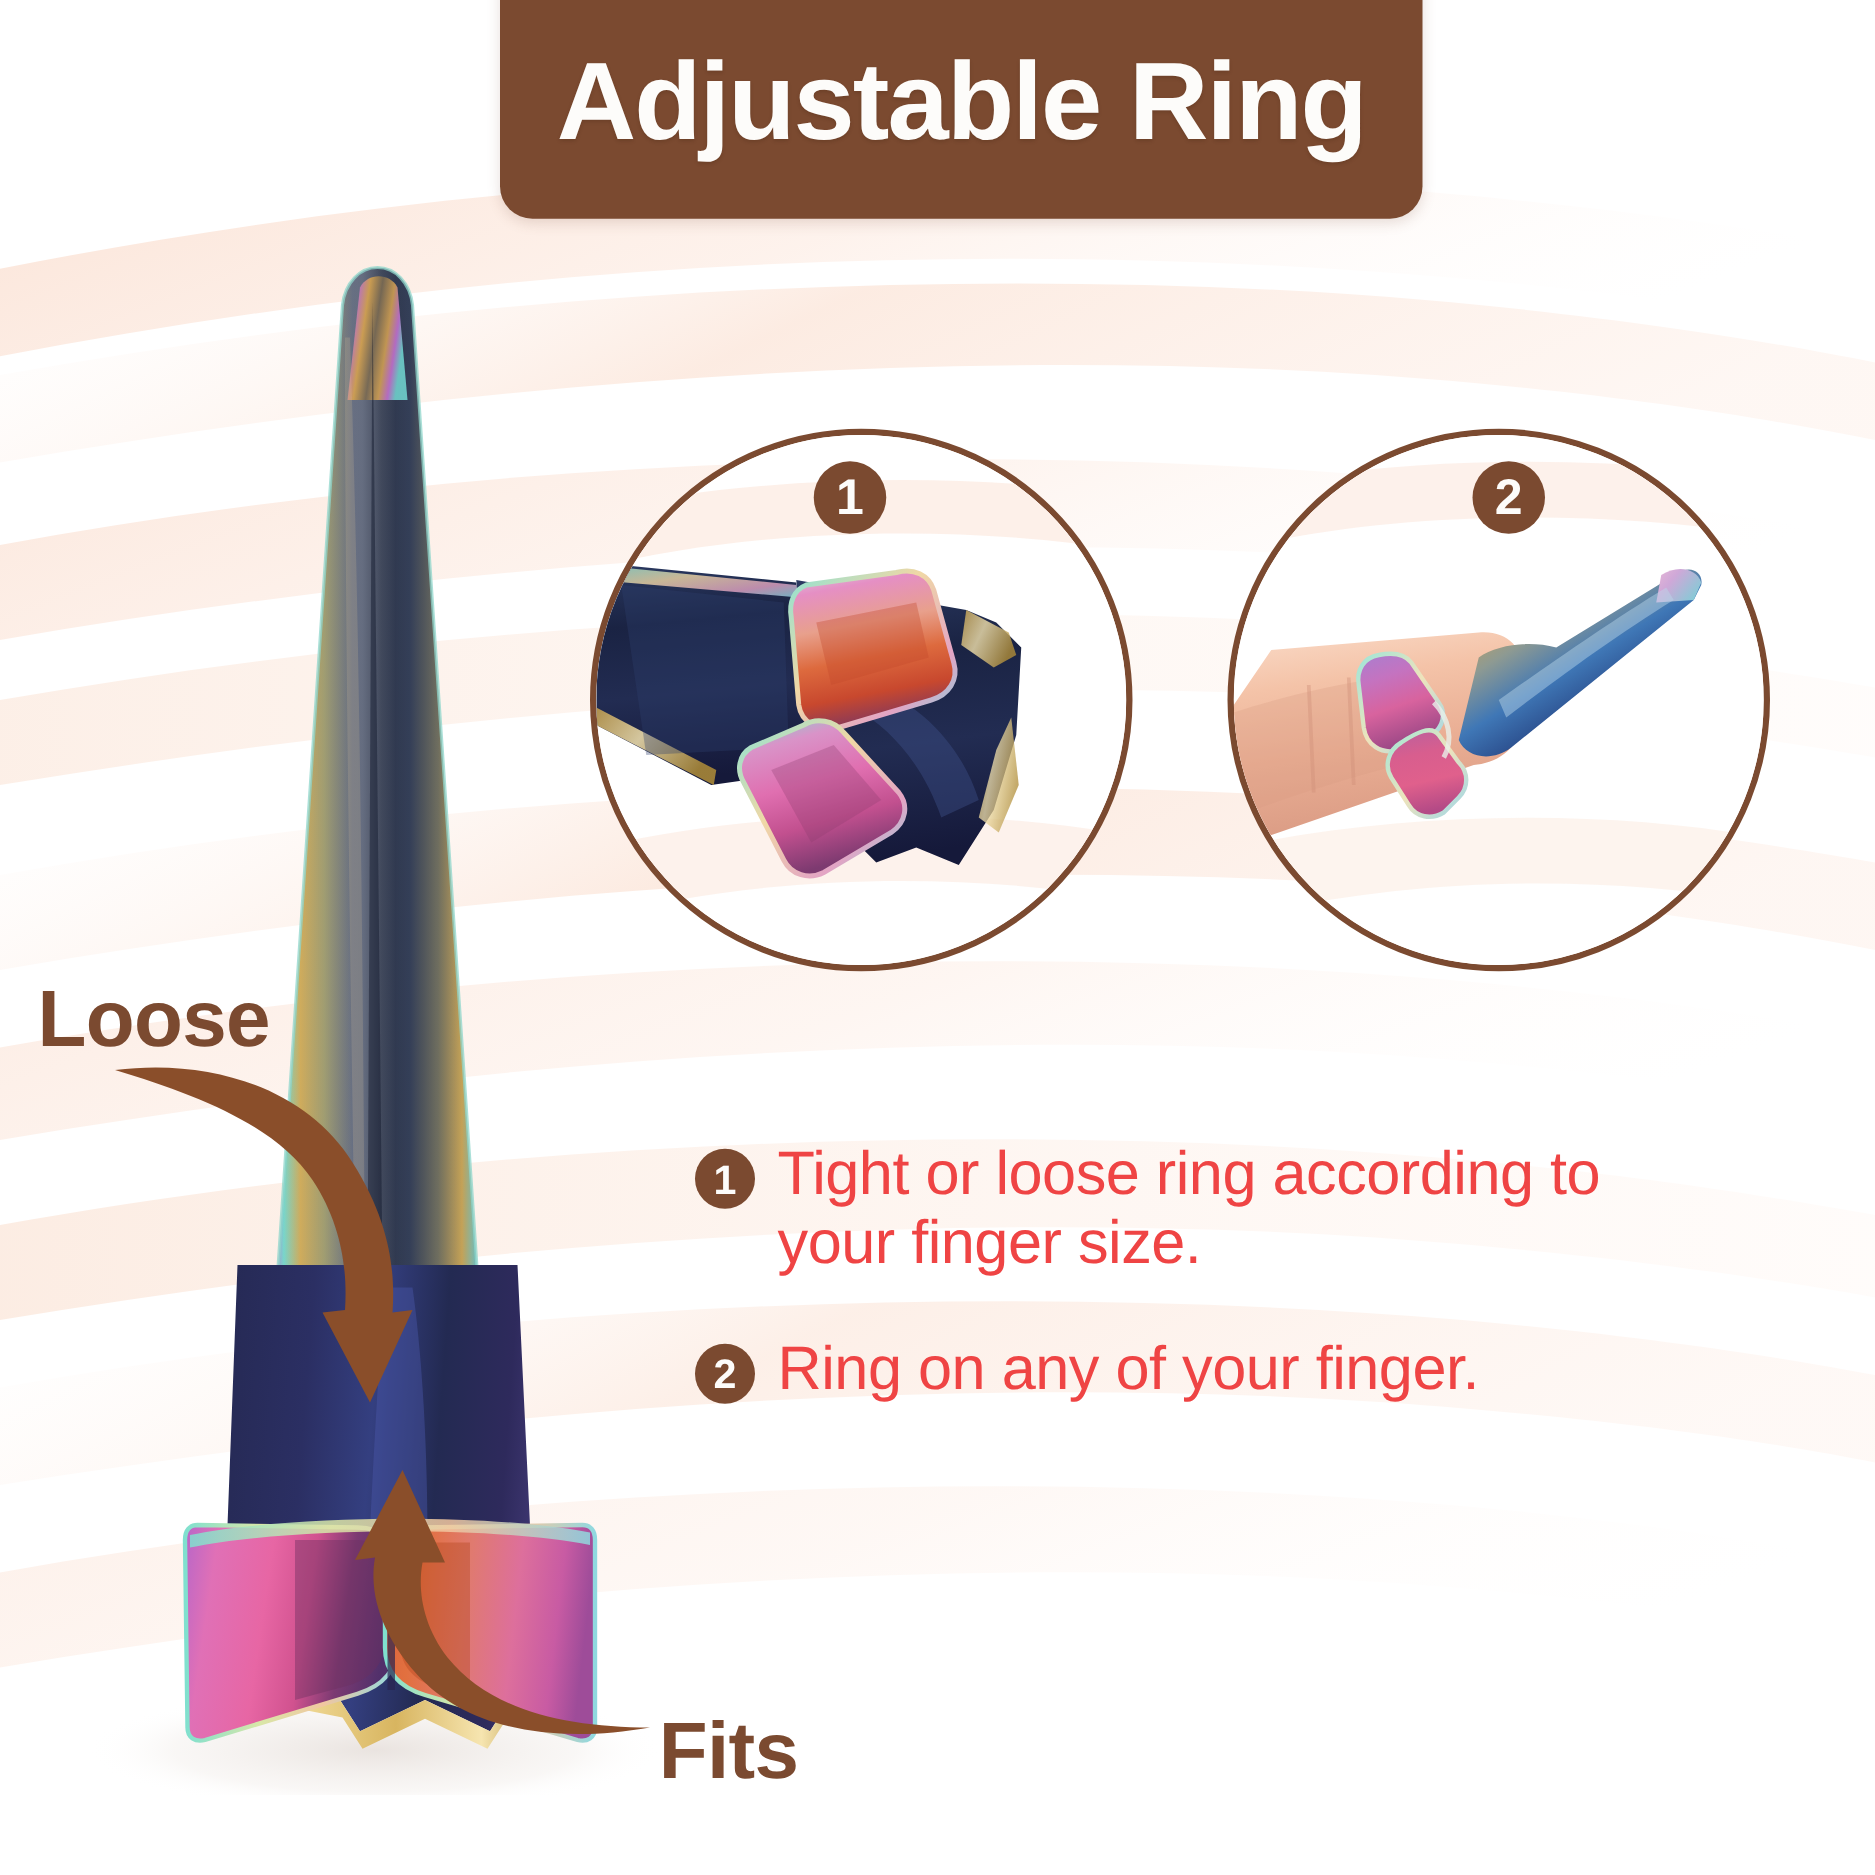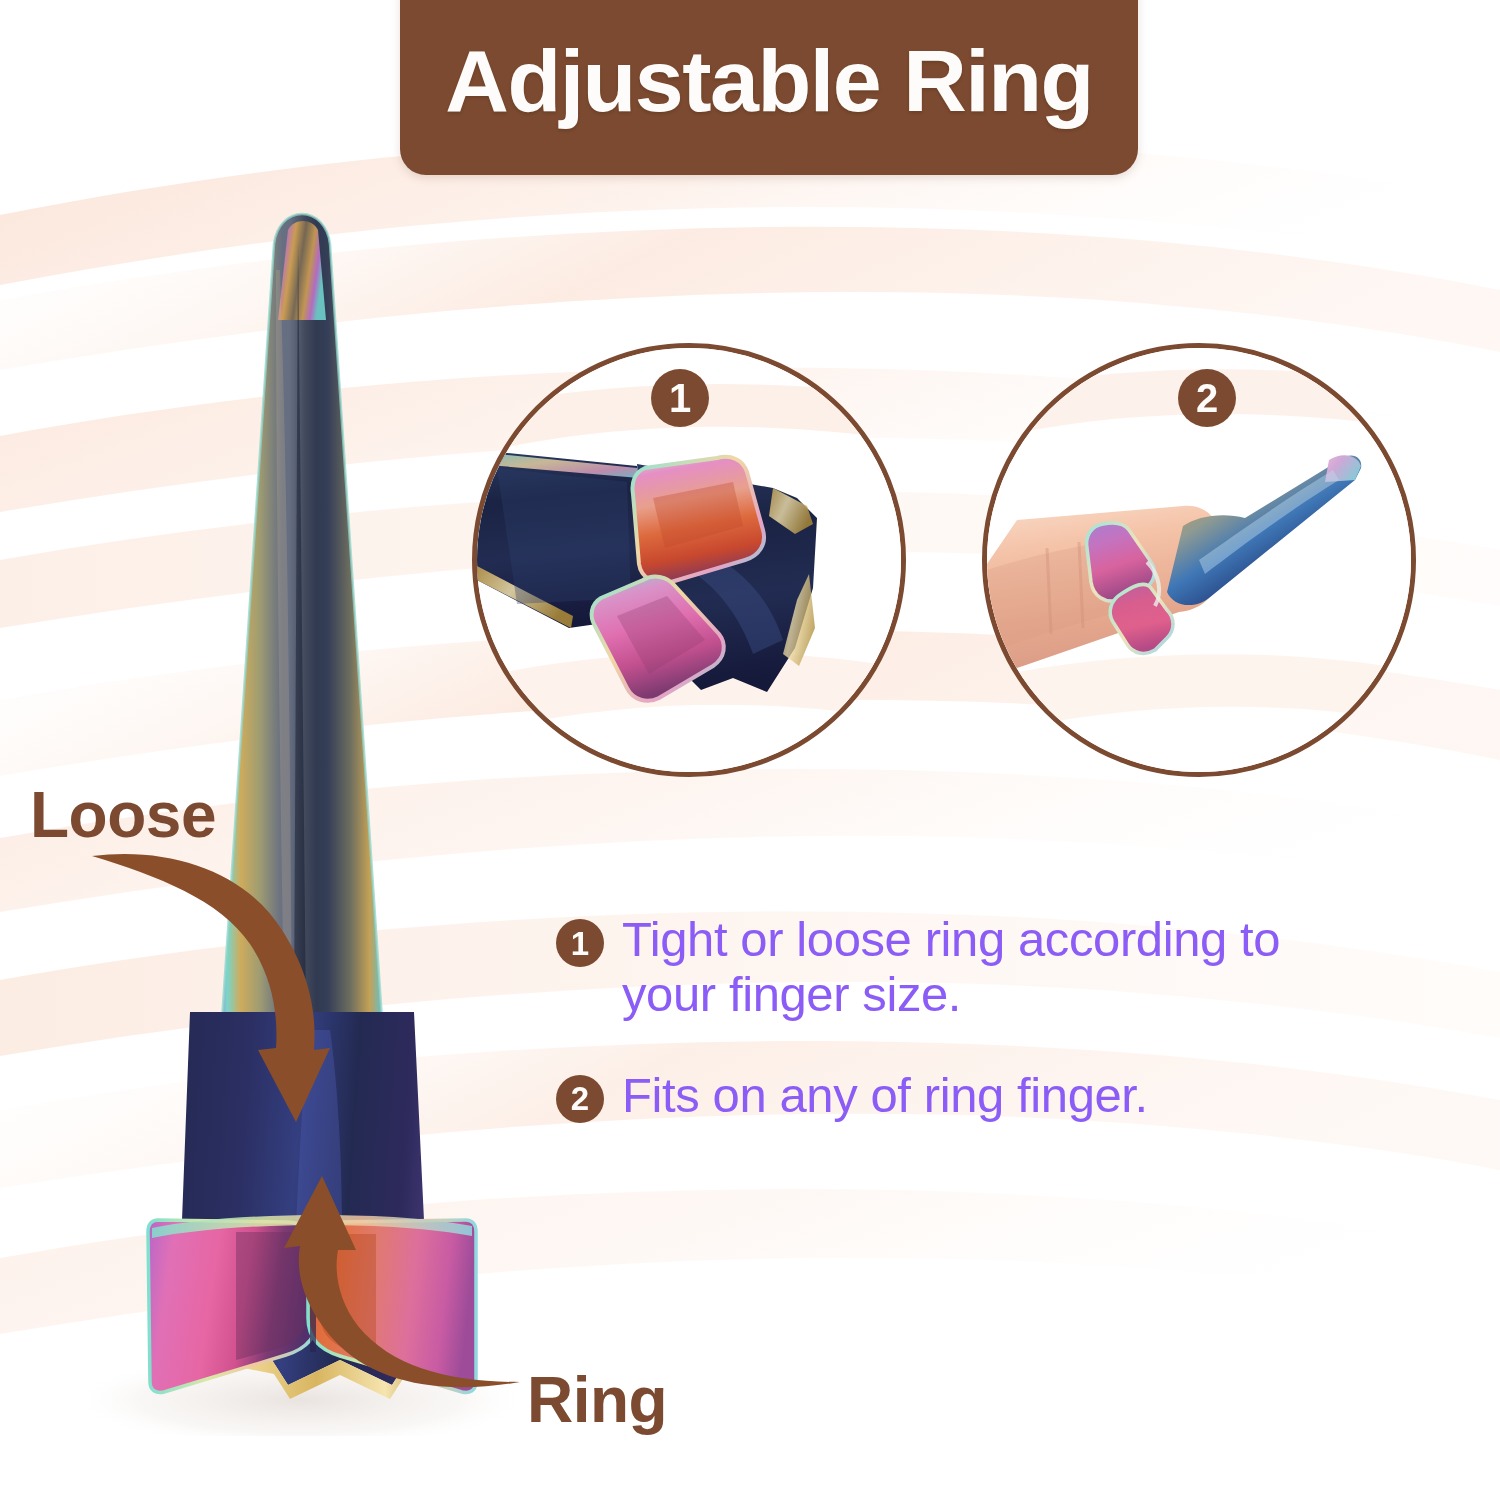--- a/index.html
+++ b/index.html
@@ -144,21 +144,21 @@
     color: #fdfcfa;
     display: flex;
     align-items: center;
     justify-content: center;
     font-size: 33px;
     font-weight: bold;
     line-height: 1;
     margin-top: 7px;
   }
   .bullet-text {
-    color: #8b5cf6;
+    color: #ef4444;
     font-size: 49px;
     font-weight: normal;
     line-height: 1.12;
     margin-left: 18px;
     letter-spacing: -0.4px;
   }
 </style>
 </head>
 <body>
 
@@ -444,26 +444,26 @@
 
       <path d="M116,176 C104,178 98,188 100,200 L104,234 C106,248 118,256 132,252 L158,240 C168,234 170,222 164,214 L142,182 C136,174 126,174 116,176 Z" fill="url(#i2bandL)" stroke="url(#i2rim)" stroke-width="3.5"></path>
 
       <path d="M134,246 C124,252 120,264 126,274 L140,296 C146,306 158,308 168,302 L180,290 C188,282 188,270 180,262 L164,240 C158,232 146,238 134,246 Z" fill="url(#i2bandR)" stroke="url(#i2rim)" stroke-width="3.5"></path>
       <path d="M160,214 C172,226 176,244 168,258" stroke="#e8f0ea" stroke-width="4" fill="none" opacity="0.8"></path>
     </svg>
   </div>
   <div class="inset-badge" id="inset-badge-2">2</div>
 
   <div class="callout-label" id="label-loose">Loose</div>
-  <div class="callout-label" id="label-tight">Ring</div>
+  <div class="callout-label" id="label-tight">Fits</div>
 
   <div id="bullet-list">
     <div class="bullet-row">
       <div class="bullet-badge">1</div>
       <div class="bullet-text">Tight or loose ring according to your finger size.</div>
     </div>
     <div class="bullet-row">
       <div class="bullet-badge">2</div>
-      <div class="bullet-text">Fits on any of ring finger.</div>
+      <div class="bullet-text">Ring on any of your finger.</div>
     </div>
   </div>
 
 </div>
 
 </body></html>

